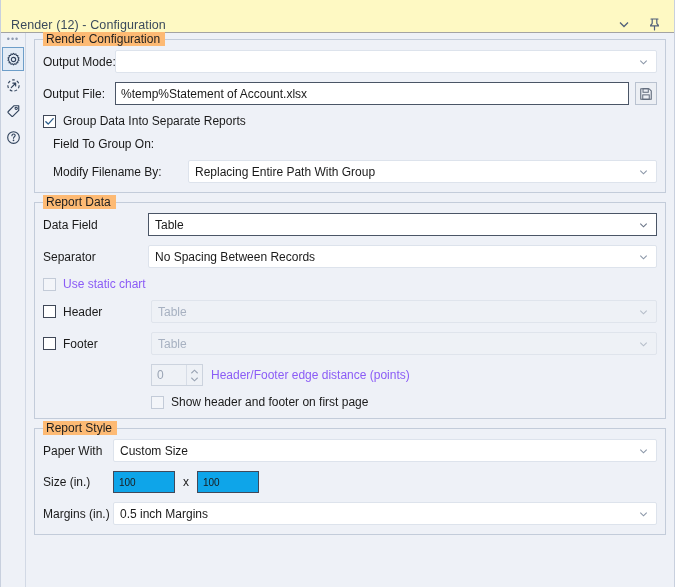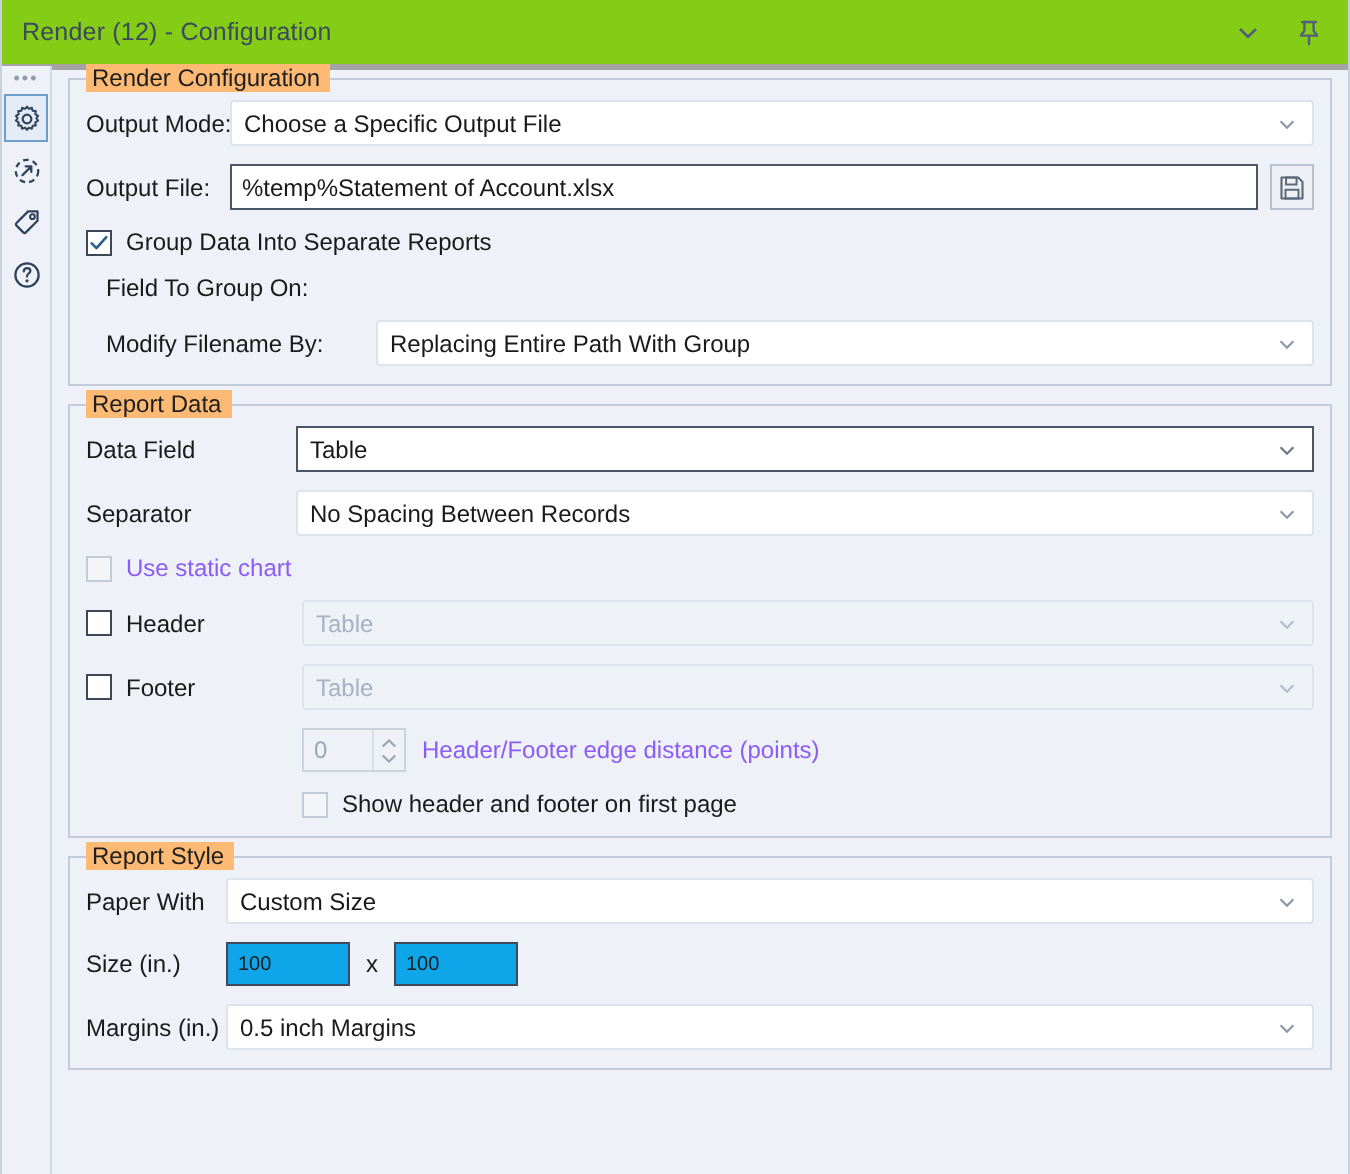--- a/index.html
+++ b/index.html
@@ -23,24 +23,24 @@
     background: #eef1f7;
     box-sizing: border-box;
     border-left: 1px solid #c8d0de;
     border-right: 1px solid #c8d0de;
   }
 
   
   .titlebar {
     position: relative;
     height: 32px;
-    background: #84cc16;
-    border-bottom: 3px solid #a3a3a3;
-    display: flex;
-    align-items: center;
+    background: #fef9c3;
+    border-bottom: 1px solid #a3a3a3;
+    display: flex;
+    align-items: flex-end;
   }
   .titlebar-text {
     margin-left: 10px;
     font-size: 12.5px;
     color: #3b4a5c;
     letter-spacing: 0.1px;
   }
   .titlebar-actions {
     margin-left: auto;
     display: flex;
@@ -327,21 +327,20 @@
   </div>
 
   <div class="content">
 
     <div class="groupbox">
       <div class="group-legend">Render Configuration</div>
 
       <div class="row">
         <div class="lbl w-outmode">Output Mode:</div>
         <div class="combo">
-          <span class="combo-text">Choose a Specific Output File</span>
           <span class="caret">
             <svg width="11" height="11" viewBox="0 0 12 12">
                 <path d="M2.5 4.5 L6 8 L9.5 4.5" fill="none" stroke="#8b97a8" stroke-width="1.2"></path>
               </svg>
           </span>
         </div>
       </div>
 
       <div class="row">
         <div class="lbl w-outmode">Output File:</div>

